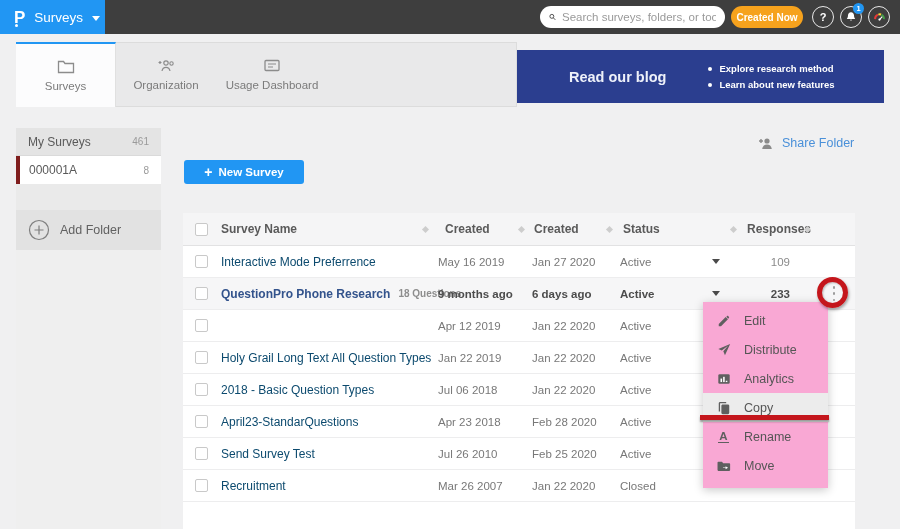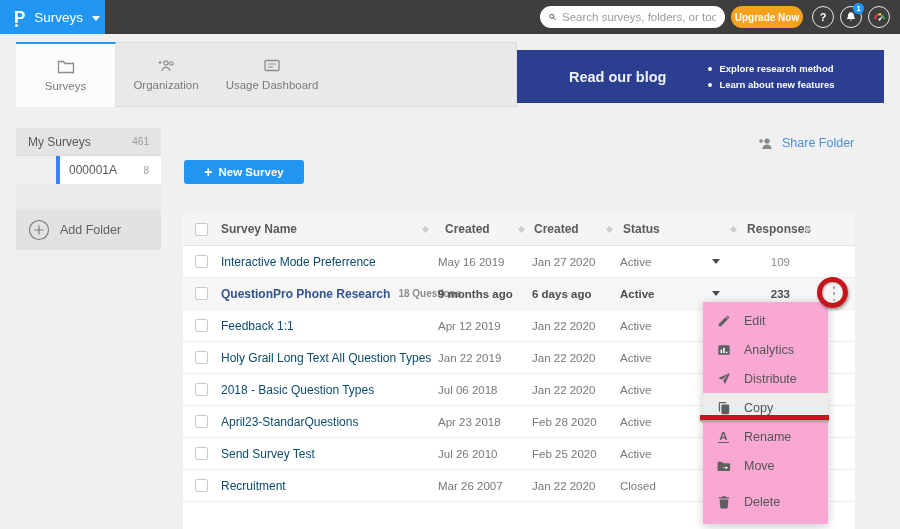--- a/index.html
+++ b/index.html
@@ -46,21 +46,21 @@
   .banner-bullets { margin-left:42px; display:flex; flex-direction:column; gap:5px; }
   .banner-bullet { display:flex; align-items:center; gap:7px; color:#fff; font-size:9.5px; font-weight:bold; }
   .banner-bullet .dot { width:4px; height:4px; border-radius:50%; background:#fff; flex:none; }
 
   
   .sidebar { position:absolute; left:16px; top:128px; width:145px; height:401px; background:#efefef; }
   .side-item { height:28px; display:flex; align-items:center; justify-content:space-between;
                padding:0 12px; font-size:12px; color:#595959; cursor:pointer;gap:21px; }
   .side-item .cnt { font-size:10px; color:#9a9a9a; }
   .si-all { background:#e4e4e4; border-bottom:1px solid #dadada; }
-  .si-sel { background:#ffffff; border-left:4px solid #3b82f6; padding-left:9px;margin-left:40px; }
+  .si-sel { background:#ffffff; border-left:4px solid #7f1d1d; padding-left:9px; }
   .side-gap { height:26px; background:#eaeaea; }
   .add-folder { height:40px; background:#e2e2e2; display:flex; align-items:center; gap:10px; padding:0 12px;
                 color:#616161; font-size:12.5px; cursor:pointer; }
 
   
   .share-folder { position:absolute; left:758px; top:136px; display:flex; align-items:center; gap:8px;
                   color:#4a90d9; font-size:12.5px; cursor:pointer; z-index:2; }
   .new-survey { position:absolute; left:184px; top:160px; width:120px; height:24px; background:#2196f3;
                 border:none; border-radius:3px; color:#fff; display:flex; align-items:center; justify-content:center;
                 gap:6px; font-size:11.5px; font-weight:bold; font-family:"Liberation Sans",sans-serif; cursor:pointer; }
@@ -119,21 +119,21 @@
   </div>
 
   <div class="search-pill">
     <svg width="12" height="12" viewBox="0 0 16 16">
         <circle cx="6.5" cy="6.5" r="4.5" fill="none" stroke="#3b3b3b" stroke-width="2"></circle>
         <path d="M10 10l4.5 4.5" stroke="#3b3b3b" stroke-width="2"></path>
       </svg>
     <input type="text" placeholder="Search surveys, folders, or tools" style="">
   </div>
 
-  <button class="upgrade-btn">Upgrade Now</button>
+  <button class="upgrade-btn">Created Now</button>
 
   <div class="tb-circle tb-help">
       <span>?</span>
     </div>
   <div class="tb-circle tb-bell">
     <svg width="12" height="12" viewBox="0 0 16 16">
         <path d="M8 1.5c-2.5 0-4 1.8-4 4.2 0 2.8-.8 4-1.6 4.8h11.2C12.8 9.7 12 8.5 12 5.7c0-2.4-1.5-4.2-4-4.2z" fill="#fff"></path>
         <path d="M6.5 11.8a1.6 1.6 0 0 0 3 0z" fill="#fff"></path>
       </svg>
   </div>
@@ -266,21 +266,20 @@
     <div class="cell c-caret">
         <span class="status-caret"></span>
       </div>
     <div class="cell c-resp">233</div>
   </div>
 
   <div class="trow">
     <div class="cell c-check">
         <span class="checkbox"></span>
       </div>
-    <div class="cell c-name">Feedback 1:1</div>
     <div class="cell c-created">Apr 12 2019</div>
     <div class="cell c-modified">Jan 22 2020</div>
     <div class="cell c-status">Active</div>
   </div>
 
   <div class="trow">
     <div class="cell c-check">
         <span class="checkbox"></span>
       </div>
     <div class="cell c-name">Holy Grail Long Text All Question Types</div>
@@ -337,40 +336,40 @@
   </div>
 
 <div class="menu">
   <div class="menu-item">
     <span class="mi-icon">
         <svg width="14" height="14" viewBox="0 0 16 16" fill="#5f5f5f">
           <path d="M2 11.4V14h2.6l7.9-7.9-2.6-2.6zM13.7 4.4c.3-.3.3-.8 0-1.1l-1-1c-.3-.3-.8-.3-1.1 0l-.9.9 2.1 2.1z"></path>
         </svg>
       </span>
     <span>Edit</span>
+  </div>
+  <div class="menu-item">
+    <span class="mi-icon">
+        <svg width="14" height="14" viewBox="0 0 16 16" fill="#5f5f5f">
+          <path d="M15 1L1.5 6.8l4 1.8L12.6 3 7.2 9.4l1.9 4.6z"></path>
+        </svg>
+      </span>
+    <span>Distribute</span>
   </div>
   <div class="menu-item">
     <span class="mi-icon">
         <svg width="14" height="14" viewBox="0 0 16 16">
           <rect x="1.5" y="2.5" width="13" height="11" rx="1.5" fill="#5f5f5f"></rect>
           <rect x="4" y="7.5" width="1.8" height="4" fill="#fff"></rect>
           <rect x="7" y="5.5" width="1.8" height="6" fill="#fff"></rect>
           <rect x="10" y="10" width="1.8" height="1.5" fill="#fff"></rect>
         </svg>
       </span>
     <span>Analytics</span>
   </div>
-  <div class="menu-item">
-    <span class="mi-icon">
-        <svg width="14" height="14" viewBox="0 0 16 16" fill="#5f5f5f">
-          <path d="M15 1L1.5 6.8l4 1.8L12.6 3 7.2 9.4l1.9 4.6z"></path>
-        </svg>
-      </span>
-    <span>Distribute</span>
-  </div>
   <div class="menu-item active-item">
     <span class="mi-icon">
         <svg width="14" height="14" viewBox="0 0 16 16" fill="#5f5f5f">
           <path d="M10.5 1h-7C2.7 1 2 1.7 2 2.5V12h1.5V2.5h7z"></path>
           <path d="M12.5 4H6.5C5.7 4 5 4.7 5 5.5v8c0 .8.7 1.5 1.5 1.5h6c.8 0 1.5-.7 1.5-1.5v-8C14 4.7 13.3 4 12.5 4z"></path>
         </svg>
       </span>
     <span>Copy</span>
   </div>
   <div class="menu-item">
@@ -381,24 +380,16 @@
   </div>
   <div class="menu-item">
     <span class="mi-icon">
         <svg width="14" height="14" viewBox="0 0 16 16">
           <path d="M1.5 3h4.2l1.4 1.8h7c.5 0 .9.4.9.9v7c0 .5-.4.9-.9.9H1.5c-.5 0-.9-.4-.9-.9V3.9c0-.5.4-.9.9-.9z" fill="#5f5f5f"></path>
           <path d="M6.8 9.7h3V8.2L12.6 10l-2.8 1.8v-1.5h-3z" fill="#fff"></path>
         </svg>
       </span>
     <span>Move</span>
   </div>
-  <div class="menu-item mi-delete">
-    <span class="mi-icon">
-        <svg width="14" height="14" viewBox="0 0 16 16" fill="#5f5f5f">
-          <path d="M6 1.5h4l.5 1H14V4H2V2.5h3.5zM3 5.2h10l-.7 8.8c-.1.8-.7 1.5-1.5 1.5H5.2c-.8 0-1.4-.7-1.5-1.5z"></path>
-        </svg>
-      </span>
-    <span>Delete</span>
-  </div>
 </div>
 
 <div class="red-underline"></div>
 <div class="red-circle"></div>
 
 </body></html>

